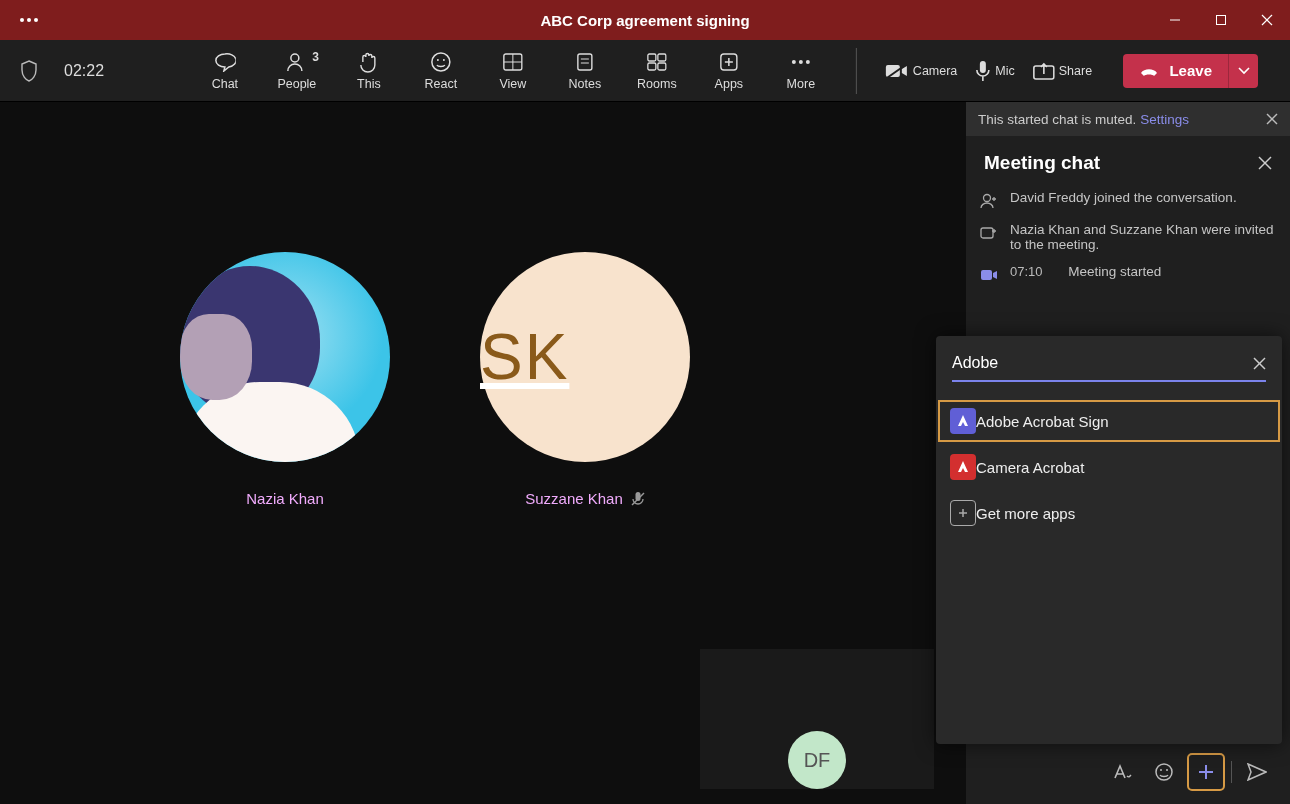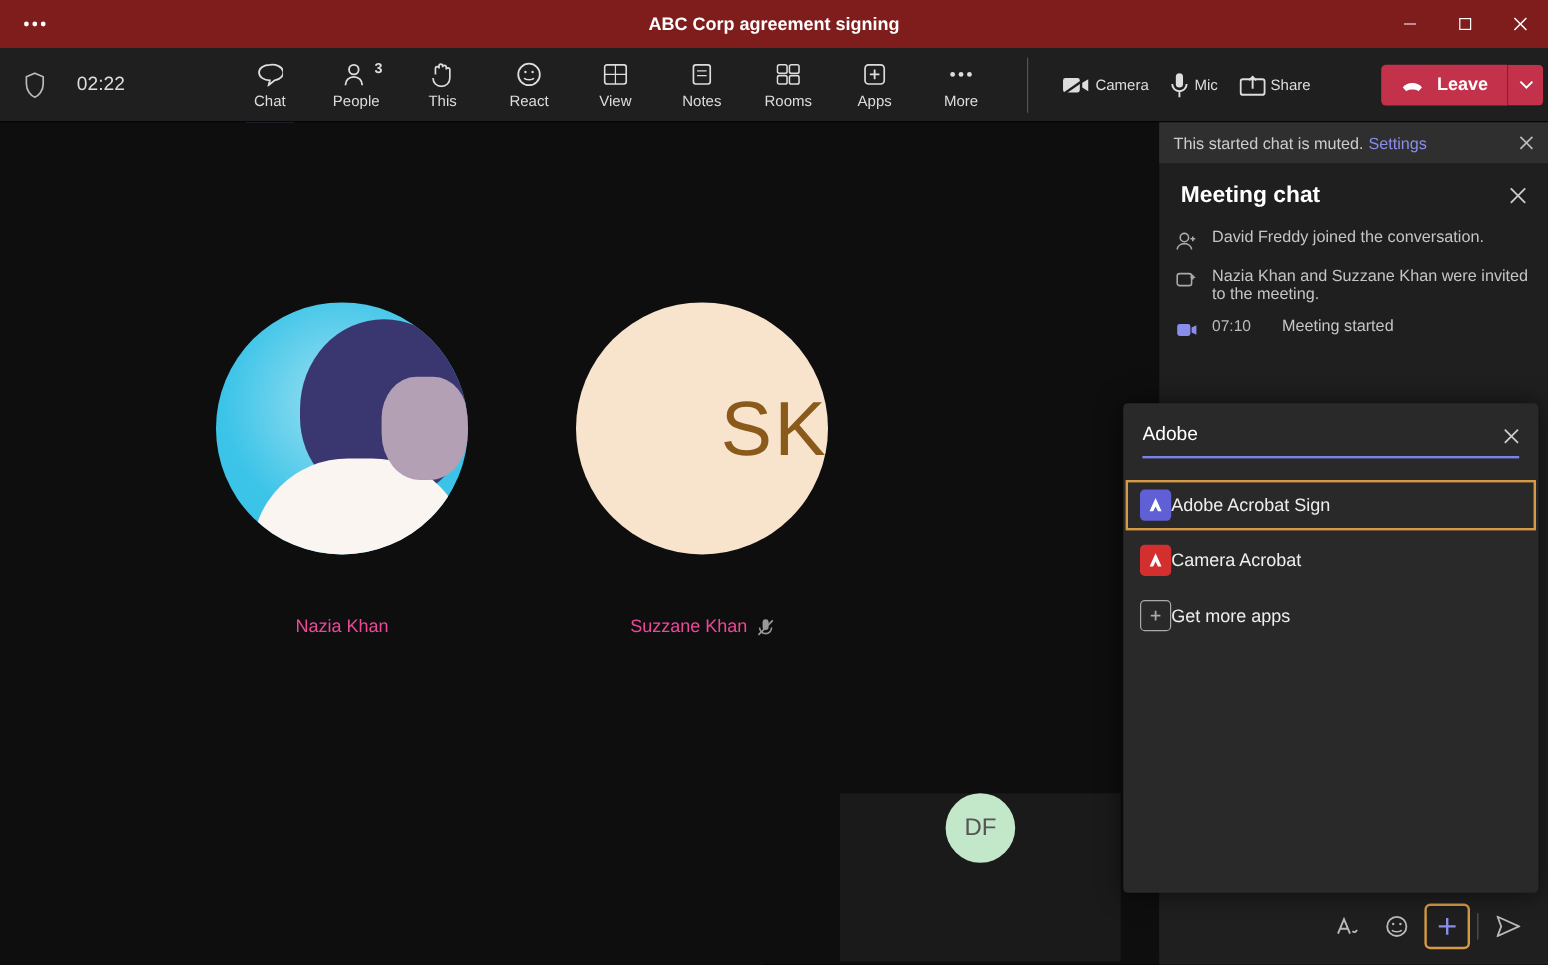--- a/index.html
+++ b/index.html
@@ -16,42 +16,42 @@
   
   .toolbar { height: 62px; background: #1f1f1f; display:flex; align-items:center; position:relative; border-bottom:1px solid #000;}
   .tool-left { display:flex; align-items:center; gap:26px; margin-left:20px; color:#ddd; }
   .elapsed { font-size:16px; color:#ddd; }
   .tool-center { position:absolute; left:50%; transform:translateX(-50%); display:flex; gap:18px; }
   .tbtn { display:flex; flex-direction:column; align-items:center; justify-content:center; color:#ddd; font-size:12.5px; width:54px; gap:4px; position:relative; }
   .tbtn .ico { height:22px; display:flex; align-items:center; justify-content:center; font-size:18px; }
   .tbtn.active::after { content:""; position:absolute; bottom:-11px; left:6px; right:6px; height:3px; background:#6264a7; border-radius:2px; }
   .people-badge { position:absolute; top:2px; right:5px; font-size:12px; color:#ddd; font-weight:600; }
   .divider-v { width:1px; height:46px; background:#555; margin:0 10px; }
-  .tool-right { position:absolute; right:4px; display:flex; align-items:flex-start; gap:12px; }
+  .tool-right { position:absolute; right:32px; display:flex; align-items:flex-start; gap:12px; }
   .rtbtn { display:flex; flex-direction:row; align-items:center; color:#ddd; font-size:12.5px; gap:4px; }
   .rtbtn .ico { height:22px; font-size:18px; display:flex; align-items:center; }
   .leave-wrap { display:flex; }
   .leave { background:#c4314b; color:#fff; border:none; border-radius:4px 0 0 4px; padding:0 16px; height:34px; display:flex; align-items:center; gap:10px; font-size:15px; font-weight:600; }
   .leave-drop { background:#c4314b; color:#fff; border:none; border-left:1px solid rgba(0,0,0,.2); border-radius:0 4px 4px 0; width:30px; height:34px; display:flex; align-items:center; justify-content:center; }
 
   
   .stage { position:absolute; top:102px; left:0; right:0; bottom:0; background:#0e0e0e; }
   .participants { display:flex; gap:90px; position:absolute; left:180px; top:150px; }
   .ptile { display:flex; flex-direction:column; align-items:center; gap:28px; }
-  .avatar-circle { width:210px; height:210px; border-radius:50%; display:flex; align-items:center; justify-content:flex-end; }
+  .avatar-circle { width:210px; height:210px; border-radius:50%; display:flex; align-items:center; justify-content:flex-start;text-decoration:underline; }
   .av1 { background: radial-gradient(circle at 50% 40%, #a1e1f2 0%, #3cc4e8 60%); overflow:hidden; position:relative;}
   .av1-hair { width:140px; height:150px; background:#3a3670; border-radius:55% 55% 50% 50%; position:absolute; top:14px; }
   .av1-body { width:180px; height:120px; background:#fbf5f2; border-radius:80px 80px 0 0; position:absolute; bottom:-40px; }
   .av1-face { width:72px; height:86px; background:#b3a0b5; border-radius:40% 40% 45% 45%; position:absolute; top:62px; z-index:2;}
   .av2 { background:#f8e3cd; }
   .initials { font-size:64px; color:#8a5a1a; font-weight:400; letter-spacing:2px;}
-  .pname { color:#ec4899; font-size:15px; display:flex; align-items:center; gap:8px;margin-top:24px;}
+  .pname { color:#f0abfc; font-size:15px; display:flex; align-items:center; gap:8px;}
   .mic-off-mini { font-size:13px; color:#999; }
 
-  .self-tile { position:absolute; bottom:3px; left:700px; width:234px; height:140px; background:#1a1a1a; display:flex; align-items:flex-start; justify-content:center; }
+  .self-tile { position:absolute; bottom:15px; left:700px; width:234px; height:140px; background:#1a1a1a; display:flex; align-items:flex-end; justify-content:center; }
   .self-circle { width:58px; height:58px; border-radius:50%; background:#c2e7c9; color:#555; display:flex; align-items:center; justify-content:center; font-size:20px; }
 
   
   .chat-panel { position:absolute; top:102px; right:0; width:324px; bottom:0; background:#1f1f1f; display:flex; flex-direction:column; }
   .muted-banner { background:#2f2f2f; height:34px; display:flex; align-items:center; padding:0 12px; font-size:13.5px; color:#ccc; gap:4px; }
   .muted-banner a { color:#8a8de9; text-decoration:none; }
   .muted-banner .close-mini { margin-left:auto; color:#bbb; font-size:14px;}
   .chat-header { display:flex; align-items:center; justify-content:space-between; padding:16px 18px 10px; }
   .chat-header h2 { font-size:19px; font-weight:700; color:#fff; }
   .chat-body { padding:6px 14px; display:flex; flex-direction:column; gap:12px; font-size:13.5px; color:#c5c5c5; }

